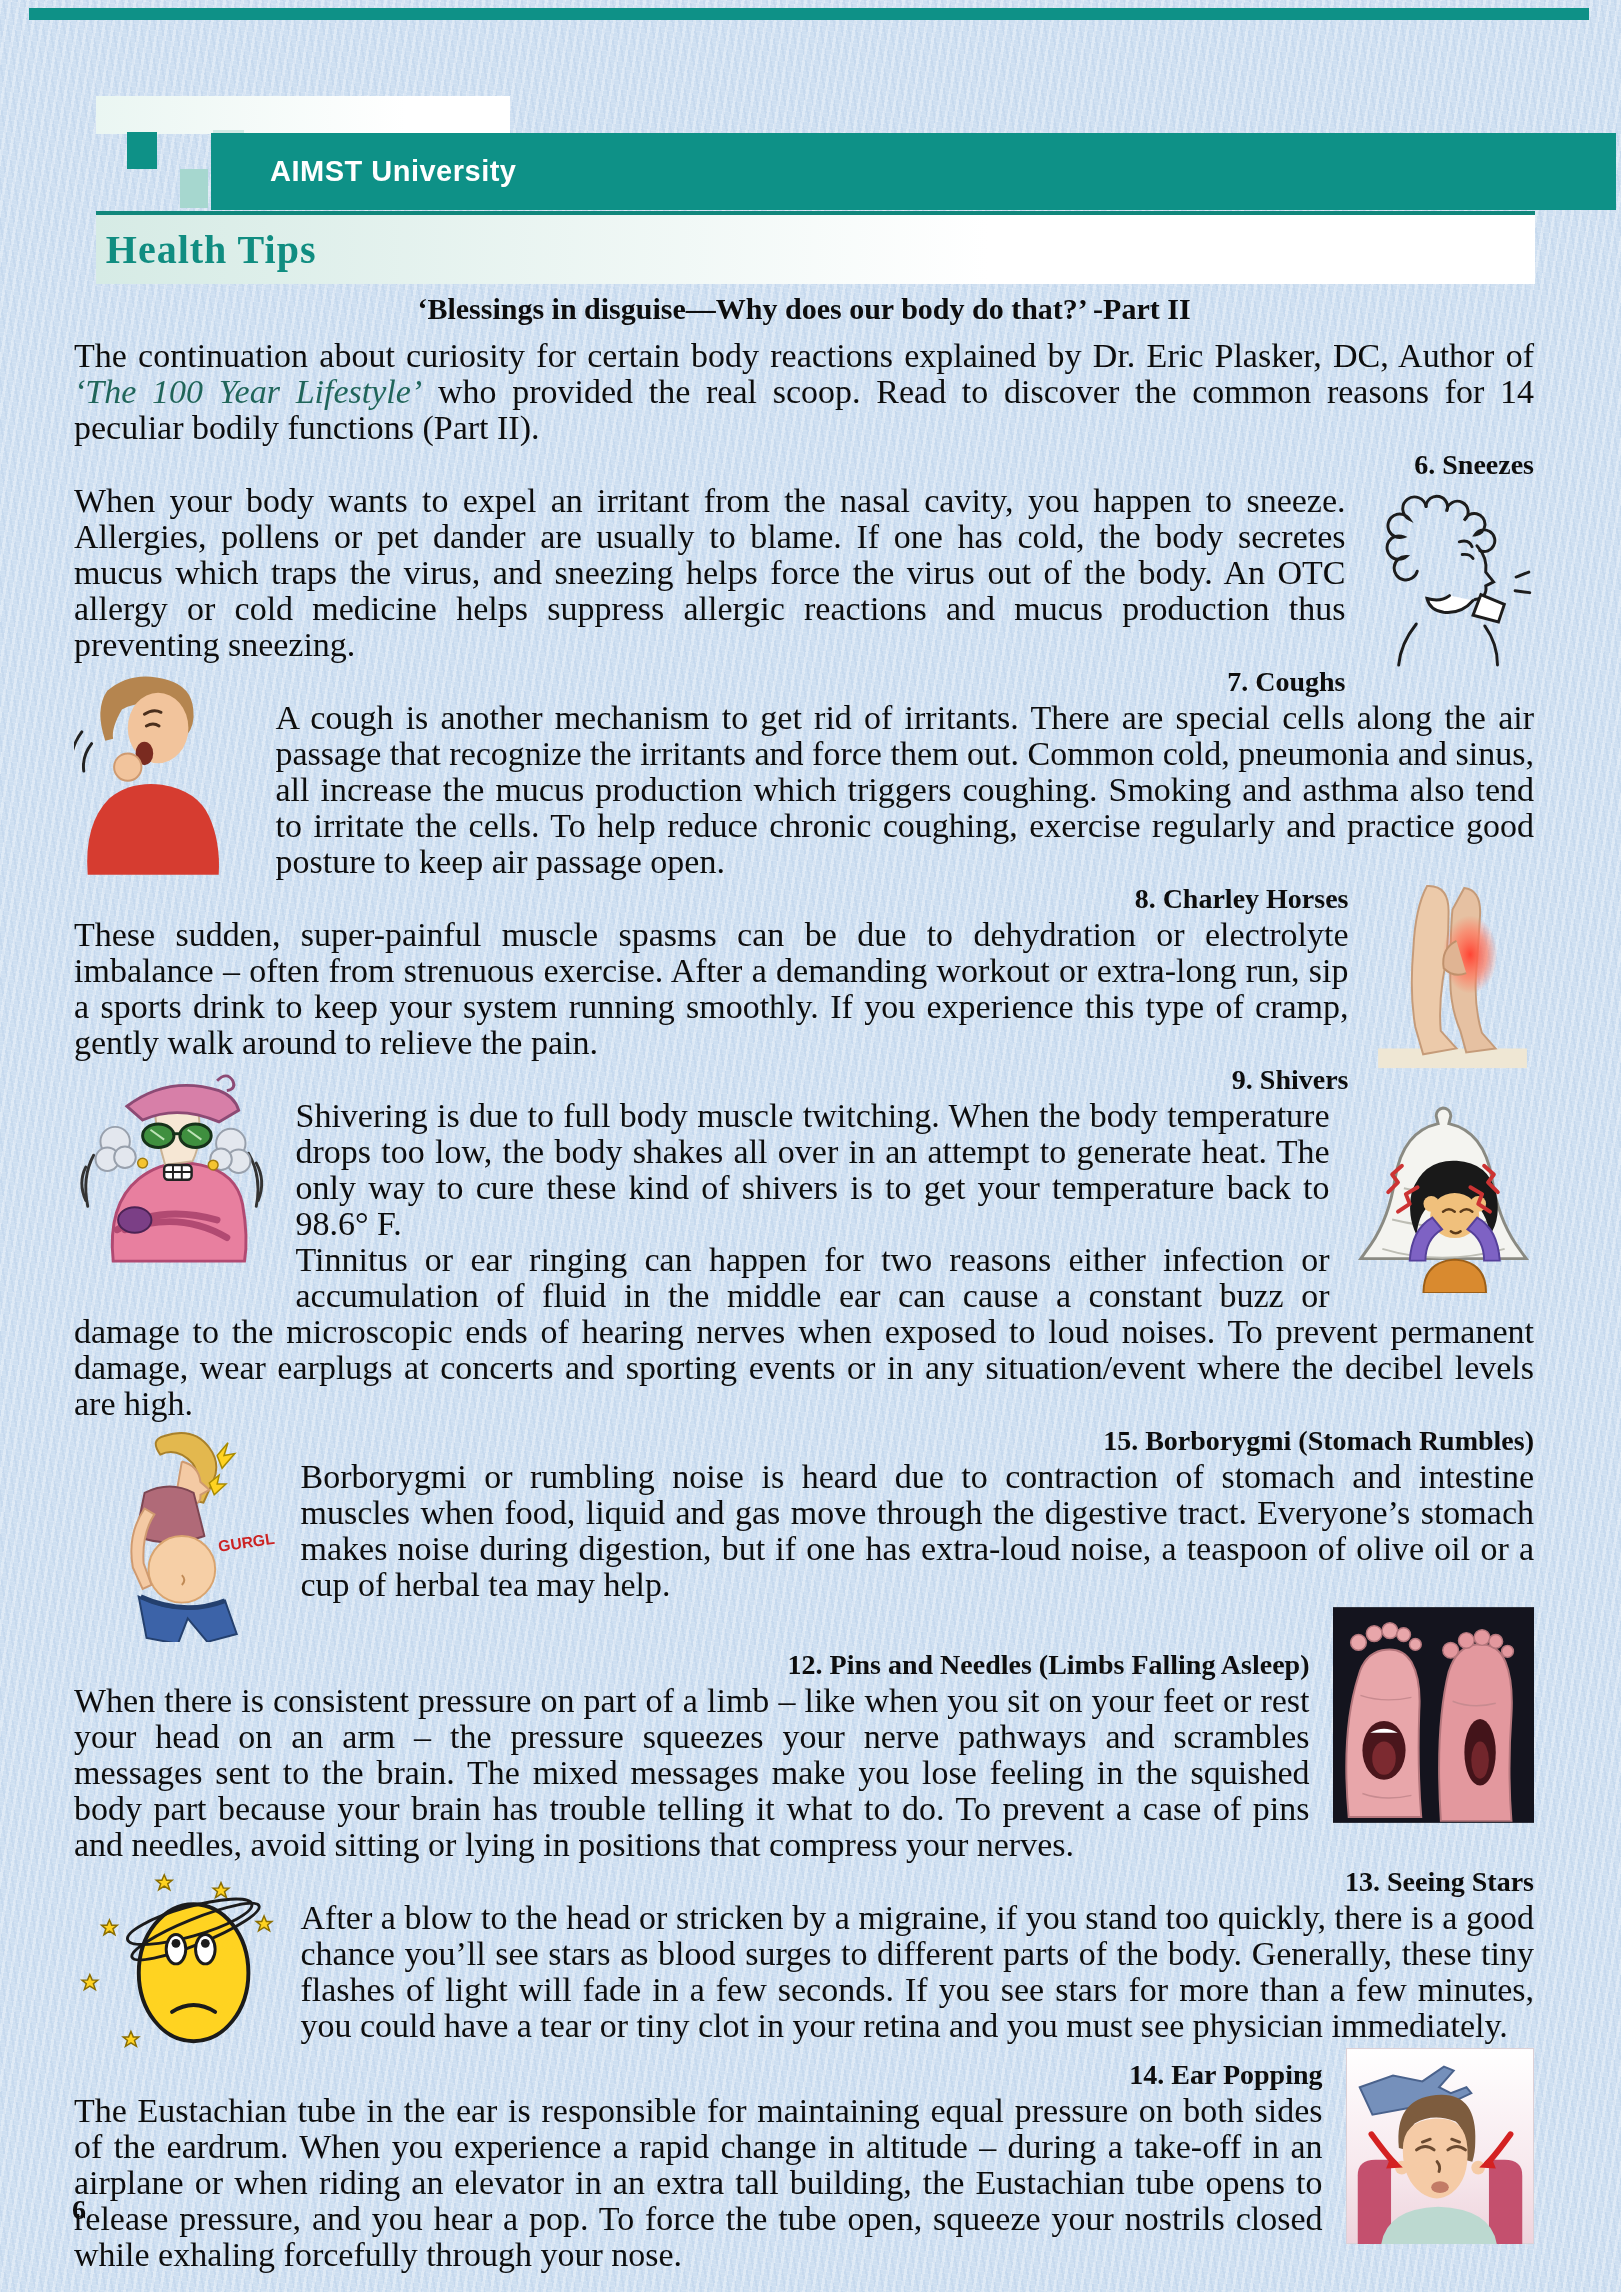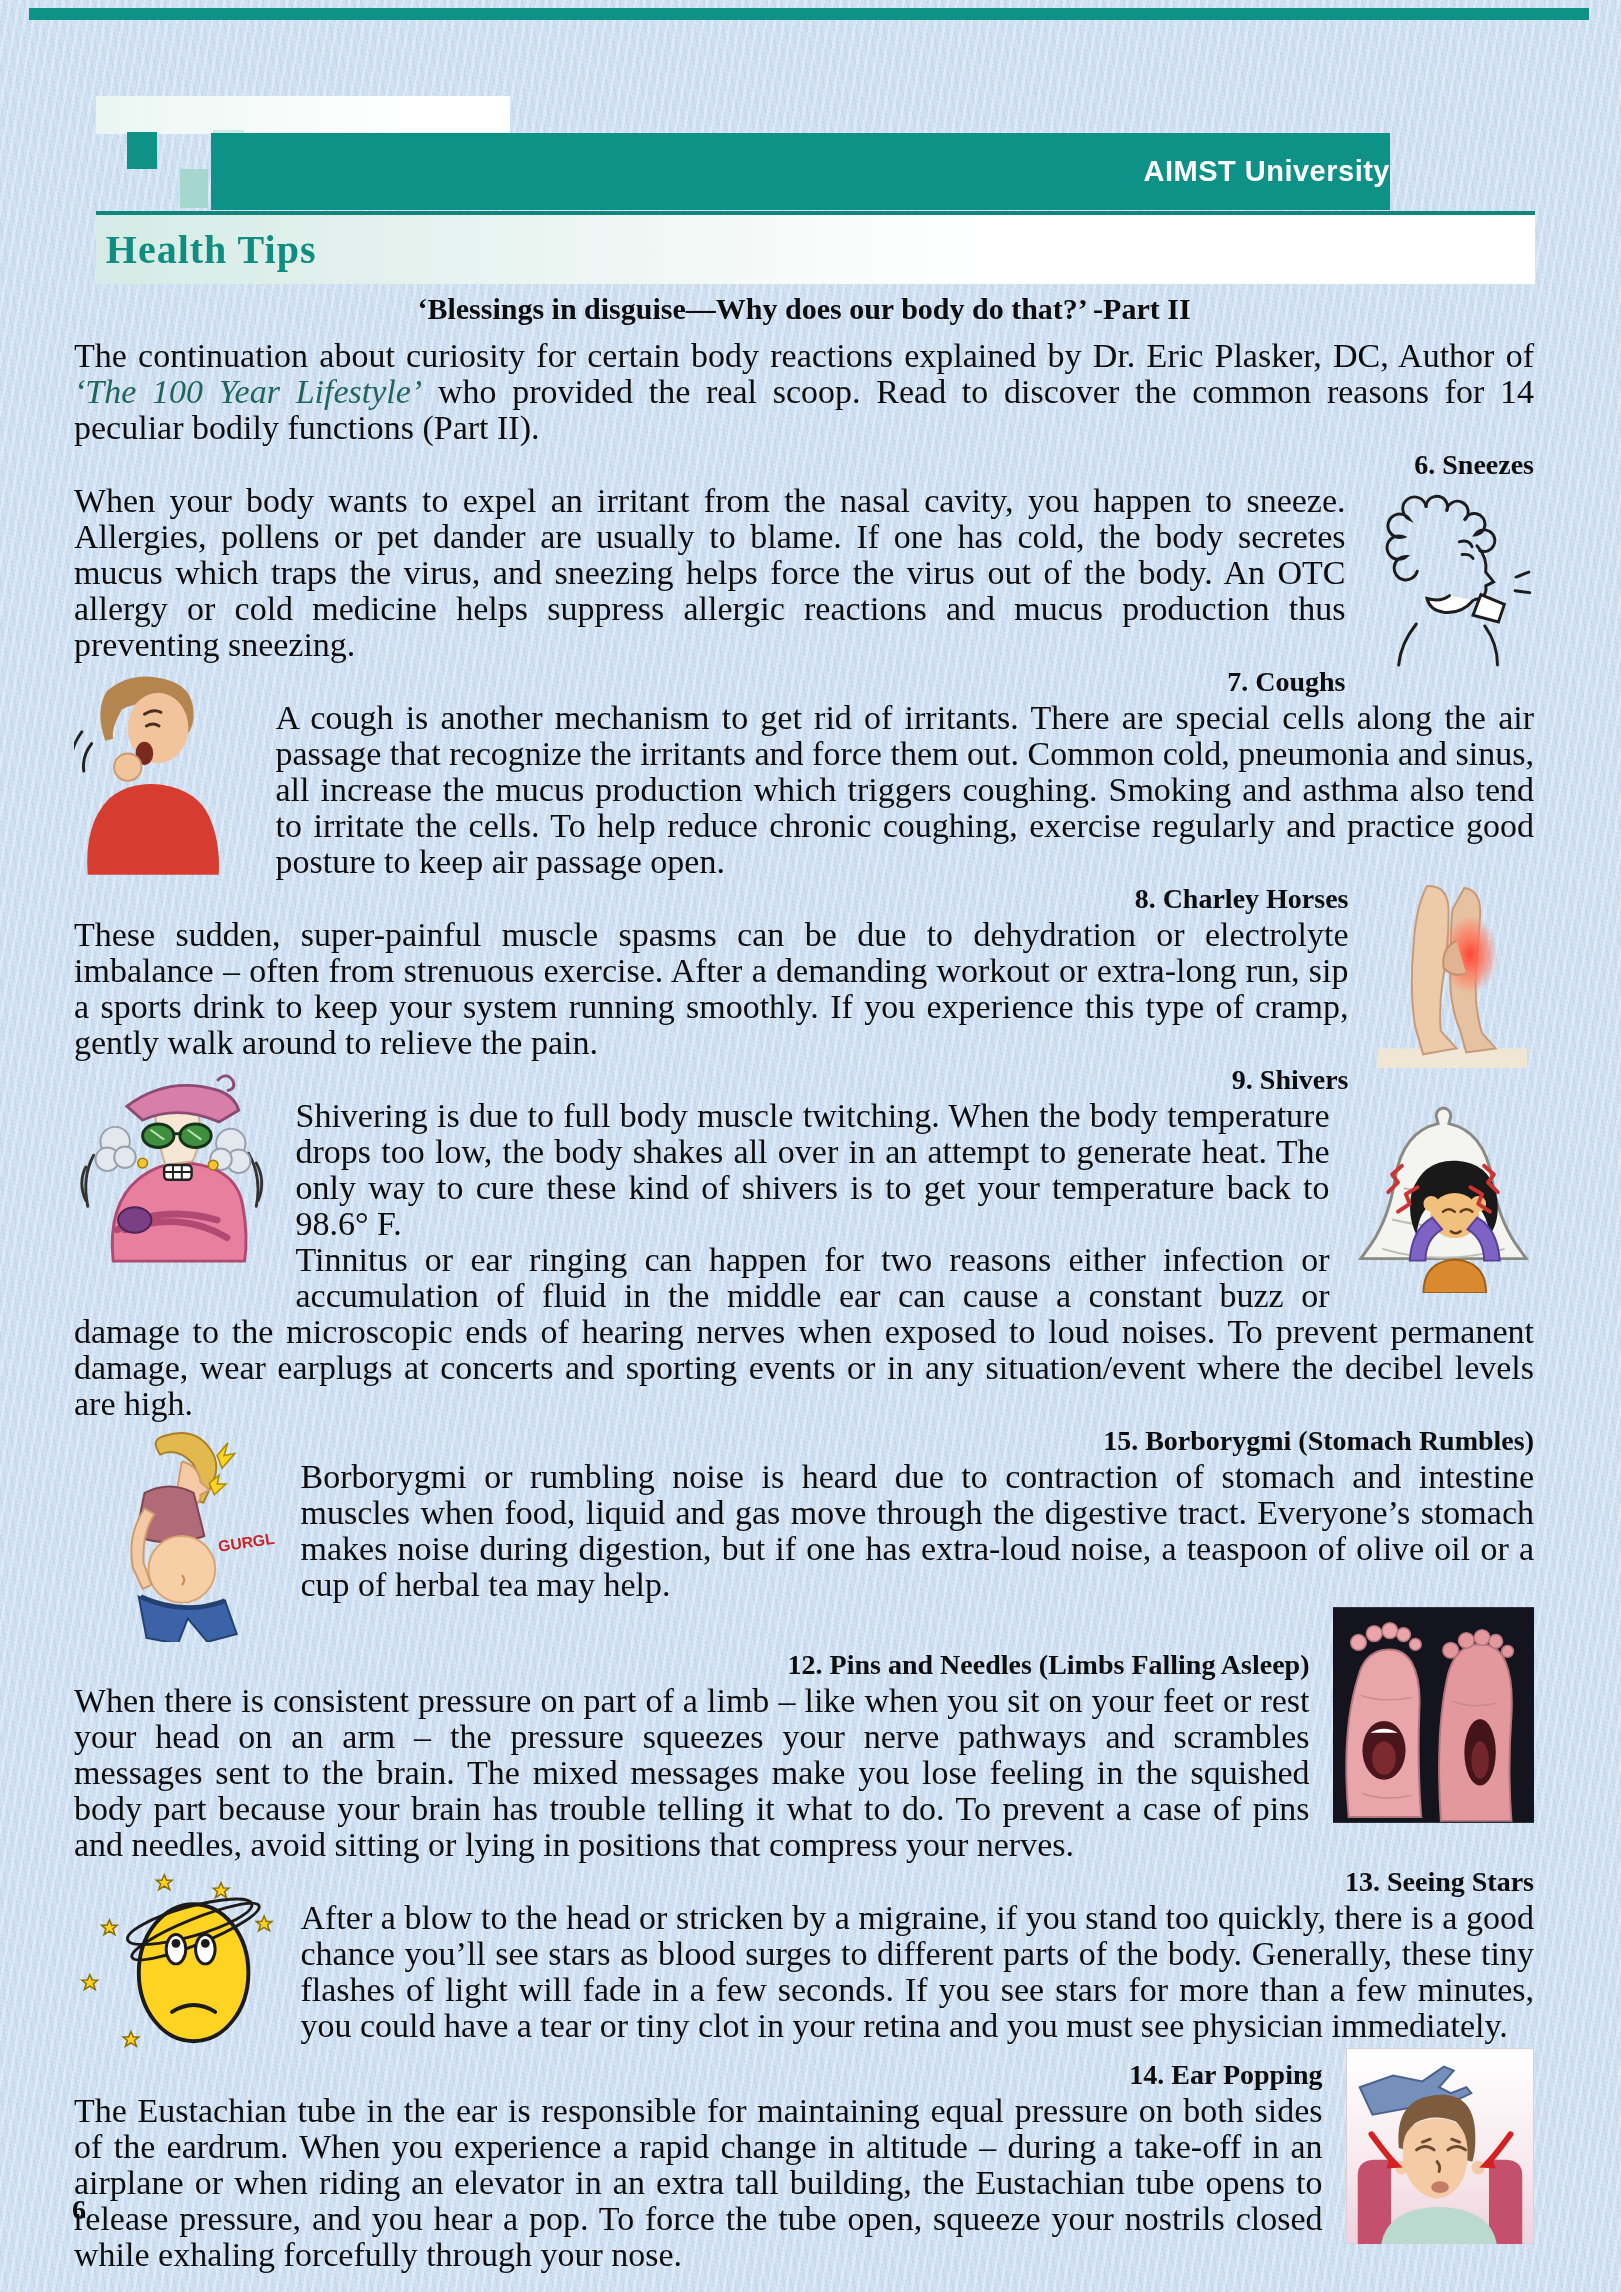--- a/index.html
+++ b/index.html
@@ -11,21 +11,21 @@
       repeating-linear-gradient(80deg, rgba(176,200,228,.28) 0 2px, rgba(176,200,228,0) 2px 6.9px),
       repeating-linear-gradient(10deg, rgba(255,255,255,.14) 0 1px, rgba(255,255,255,0) 1px 3.9px);
     font-family:"Liberation Serif", serif;color:#0d0d0d;
   }
   .abs{position:absolute;}
   #topbar{left:29px;top:7.8px;width:1560px;height:12.7px;background:#0e9187;}
   #mh-strip{left:96px;top:96px;width:414px;height:38px;background:linear-gradient(to right,#eaf6f2,#ffffff 75%);}
   #mh-sq-dark{left:127px;top:132px;width:30px;height:37px;background:#0e9187;}
   #mh-sq-light1{left:180px;top:169px;width:28px;height:39px;background:#a6d7cf;}
   #mh-sq-light2{left:213px;top:130px;width:31px;height:40px;background:#cfeae4;}
-  #mh-banner{left:211px;top:133px;width:1179px;height:77px;background:#0e9187;display:flex;align-items:center;justify-content:flex-end;}
+  #mh-banner{left:211px;top:133px;width:1405px;height:77px;background:#0e9187;display:flex;align-items:center;}
   #mh-banner .brand{color:#ffffff;font-family:"Liberation Sans",sans-serif;font-weight:bold;font-size:29px;padding-left:59px;letter-spacing:0.5px;}
   #mh-band{left:96px;top:211px;width:1439px;height:69px;border-top:4.9px solid #11877c;
     background:linear-gradient(to right,#d6ebe5,#ffffff 62%);display:flex;align-items:center;}
   #mh-band .band-title{color:#108d81;font-size:40px;font-weight:600;padding-left:9.8px;letter-spacing:1px;}
   #content{left:74px;top:288px;width:1460px;}
   .title{text-align:center;font-size:30px;font-weight:bold;margin:3.9px 0 11.8px 0;}
   .bodytext{font-size:34px;line-height:36px;text-align:justify;margin:0;}
   .heading{font-size:28px;line-height:36px;font-weight:bold;margin:1px 0 0 0;text-align:right;}
   .clearl{clear:left;}
   .fl{float:left;margin:3.9px 25.5px 5.9px 0;}

